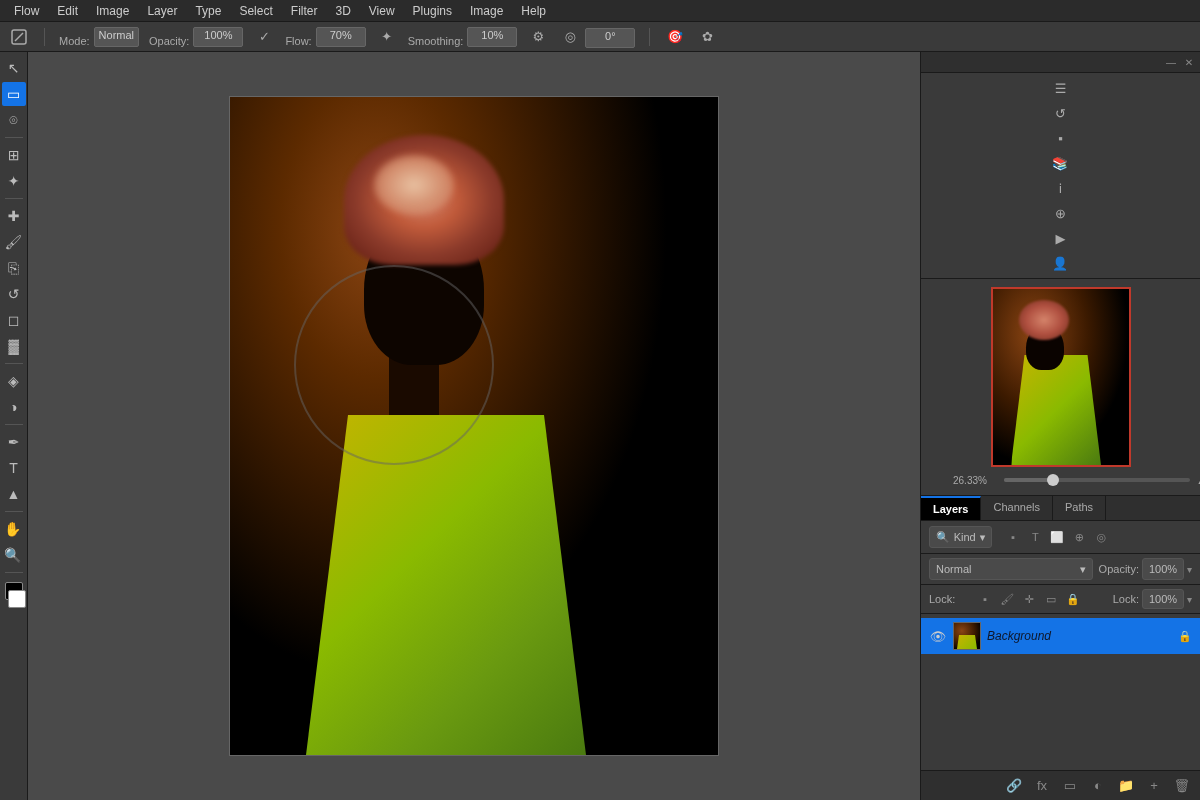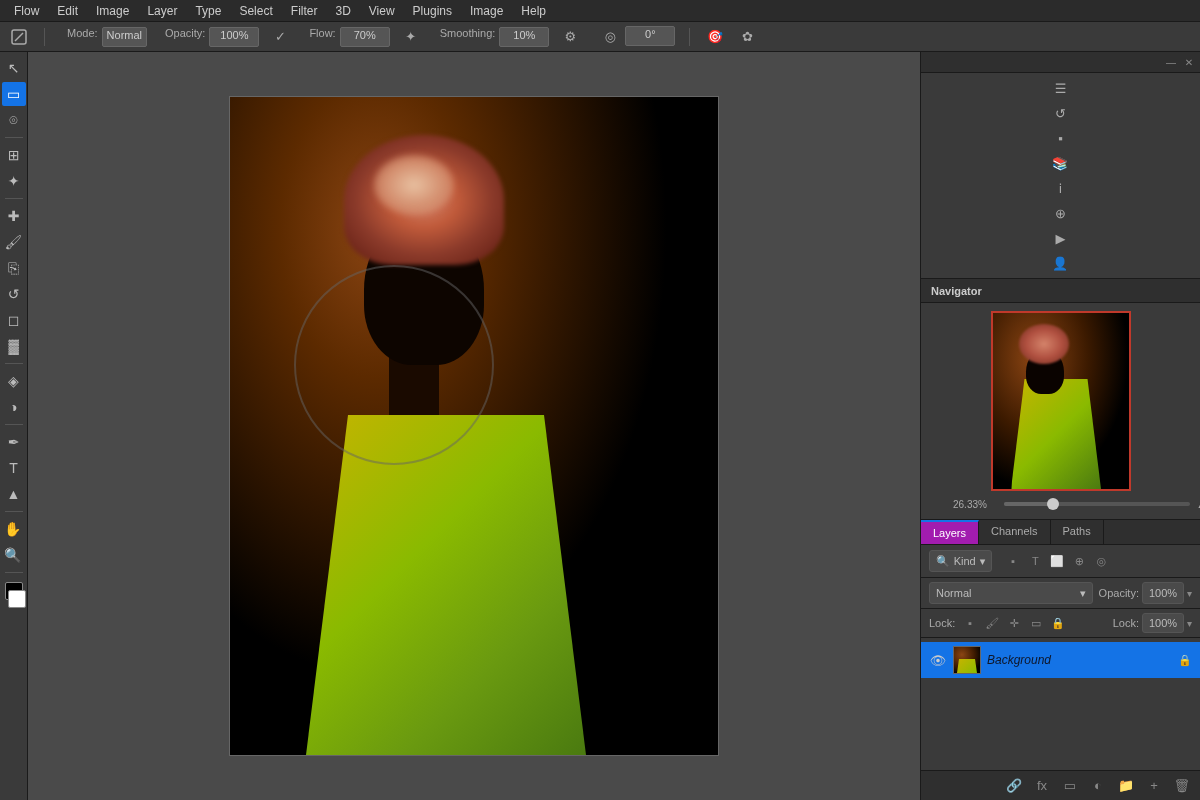--- a/index.html
+++ b/index.html
@@ -48,23 +48,22 @@
       width: 22px;
       height: 22px;
       display: flex;
       align-items: center;
       justify-content: center;
       color: #ccc;
       font-size: 14px;
     }
     .options-group {
       display: flex;
-      align-items: flex-start;
+      align-items: flex-end;
       gap: 4px;
-      margin-left: 8px;
     }
     .options-label {
       font-size: 11px;
       color: #aaa;
     }
     .options-select {
       background: #555;
       border: 1px solid #666;
       color: #ccc;
       font-size: 11px;
@@ -407,23 +406,24 @@
       border-bottom: 1px solid #1a1a1a;
     }
     .layers-tab {
       padding: 5px 12px;
       font-size: 11px;
       color: #aaa;
       cursor: pointer;
       border-right: 1px solid #1a1a1a;
     }
     .layers-tab.active {
-      background: #a21caf;
+      background: #000000;
       color: #fff;
       border-top: 2px solid #1473e6;
+      font-weight: bold;
     }
 
     
     #layers-kind-row {
       display: flex;
       align-items: center;
       padding: 5px 8px;
       gap: 6px;
       border-bottom: 1px solid #1a1a1a;
     }
@@ -497,21 +497,21 @@
       display: flex;
       align-items: center;
       justify-content: center;
     }
 
     
     #layers-lock-row {
       display: flex;
       align-items: center;
       padding: 4px 8px;
-      gap: 6px;
+      gap: 21px;
       border-bottom: 1px solid #1a1a1a;
     }
     .lock-label {
       font-size: 11px;
       color: #aaa;
     }
     .lock-icons {
       display: flex;
       gap: 4px;
     }
@@ -749,23 +749,20 @@
       <div class="mini-tool">↺</div>
       <div class="mini-tool">▪</div>
       <div class="mini-tool">📚</div>
       <div class="mini-tool">ℹ</div>
       <div class="mini-tool">⊕</div>
       <div class="mini-tool">▶</div>
       <div class="mini-tool">👤</div>
     </div>
 
     <div id="navigator-panel">
-      <div id="navigator-title-bar">
-        <span>Navigator</span>
-      </div>
       <div id="navigator-content">
         <div id="navigator-thumb">
           <div class="nav-thumb-bg"></div>
           <div class="nav-thumb-jacket"></div>
           <div class="nav-thumb-head"></div>
           <div class="nav-thumb-hair"></div>
         </div>
         <div id="navigator-zoom">
           <span class="zoom-percent">26.33%</span>
           <div class="zoom-slider">

